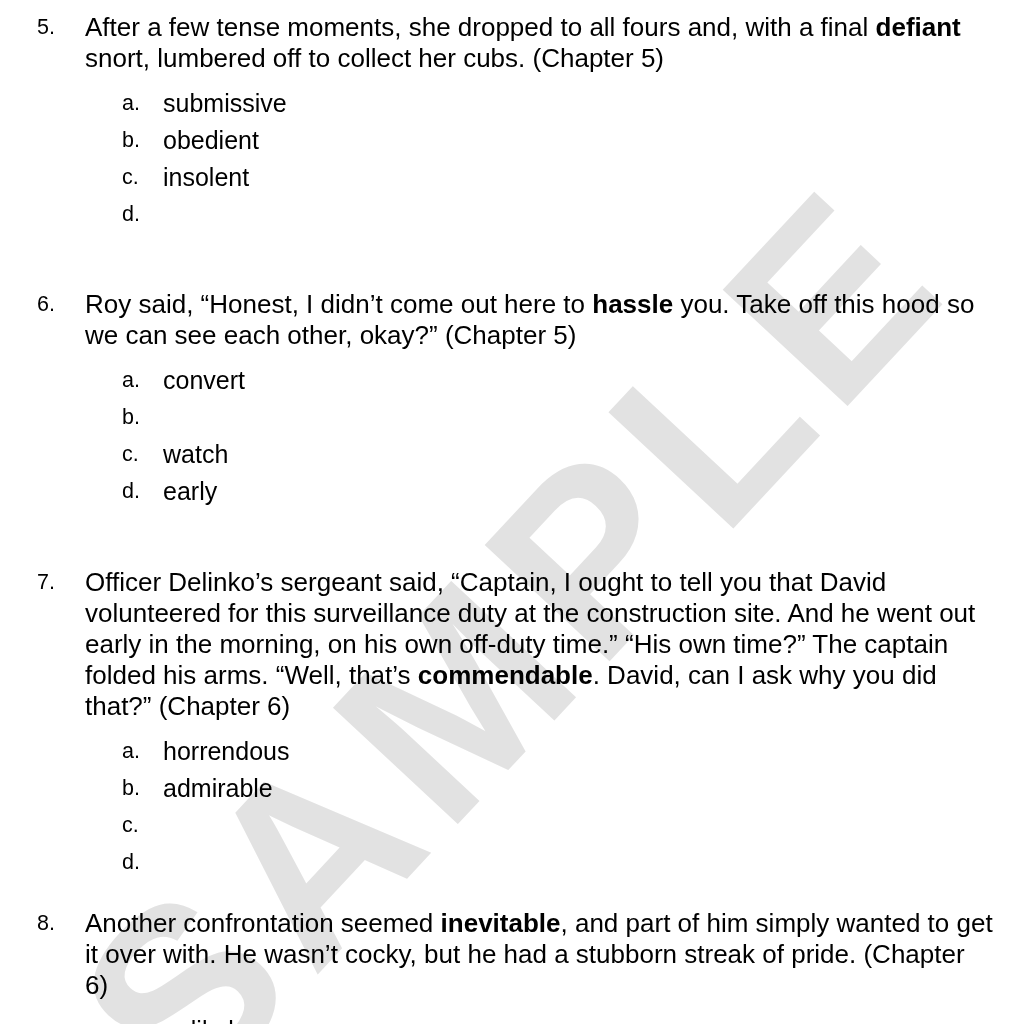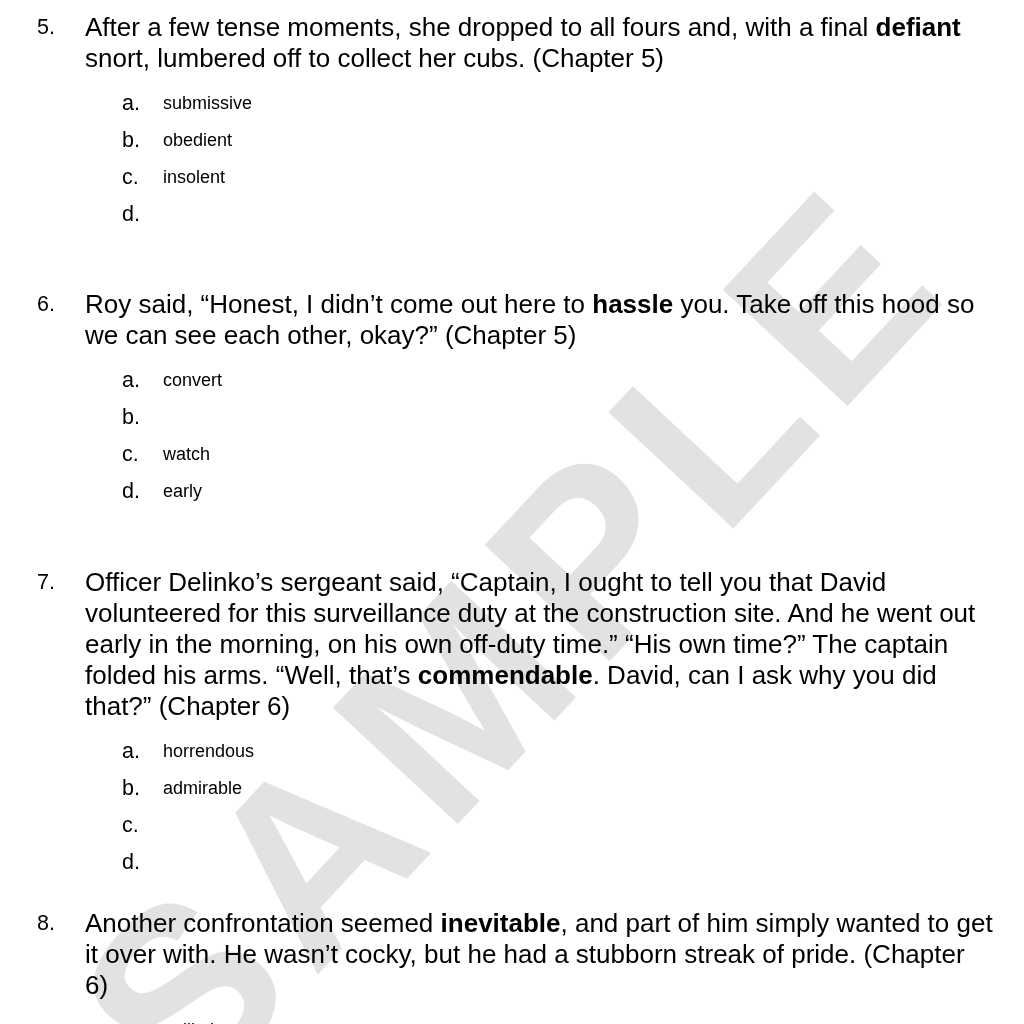--- a/index.html
+++ b/index.html
@@ -94,21 +94,21 @@
   .opt-letter {
     width: 41px;
     flex: 0 0 41px;
     padding-left: 122px;
     box-sizing: content-box;
     font-size: 21.5px;
     line-height: 27px;
   }
   .opt-text {
     flex: 1 1 auto;
-    font-size: 18px;
+    font-size: 25px;
     line-height: 27px;
   }
 
   
   #q5 { position: absolute; top: 12px;  left: 0; width: 1024px; }
   #q6 { position: absolute; top: 289px; left: 0; width: 1024px; }
   #q7 { position: absolute; top: 567px; left: 0; width: 1024px; }
   #q8 { position: absolute; top: 908px; left: 0; width: 1024px; }
 </style>
 </head>

